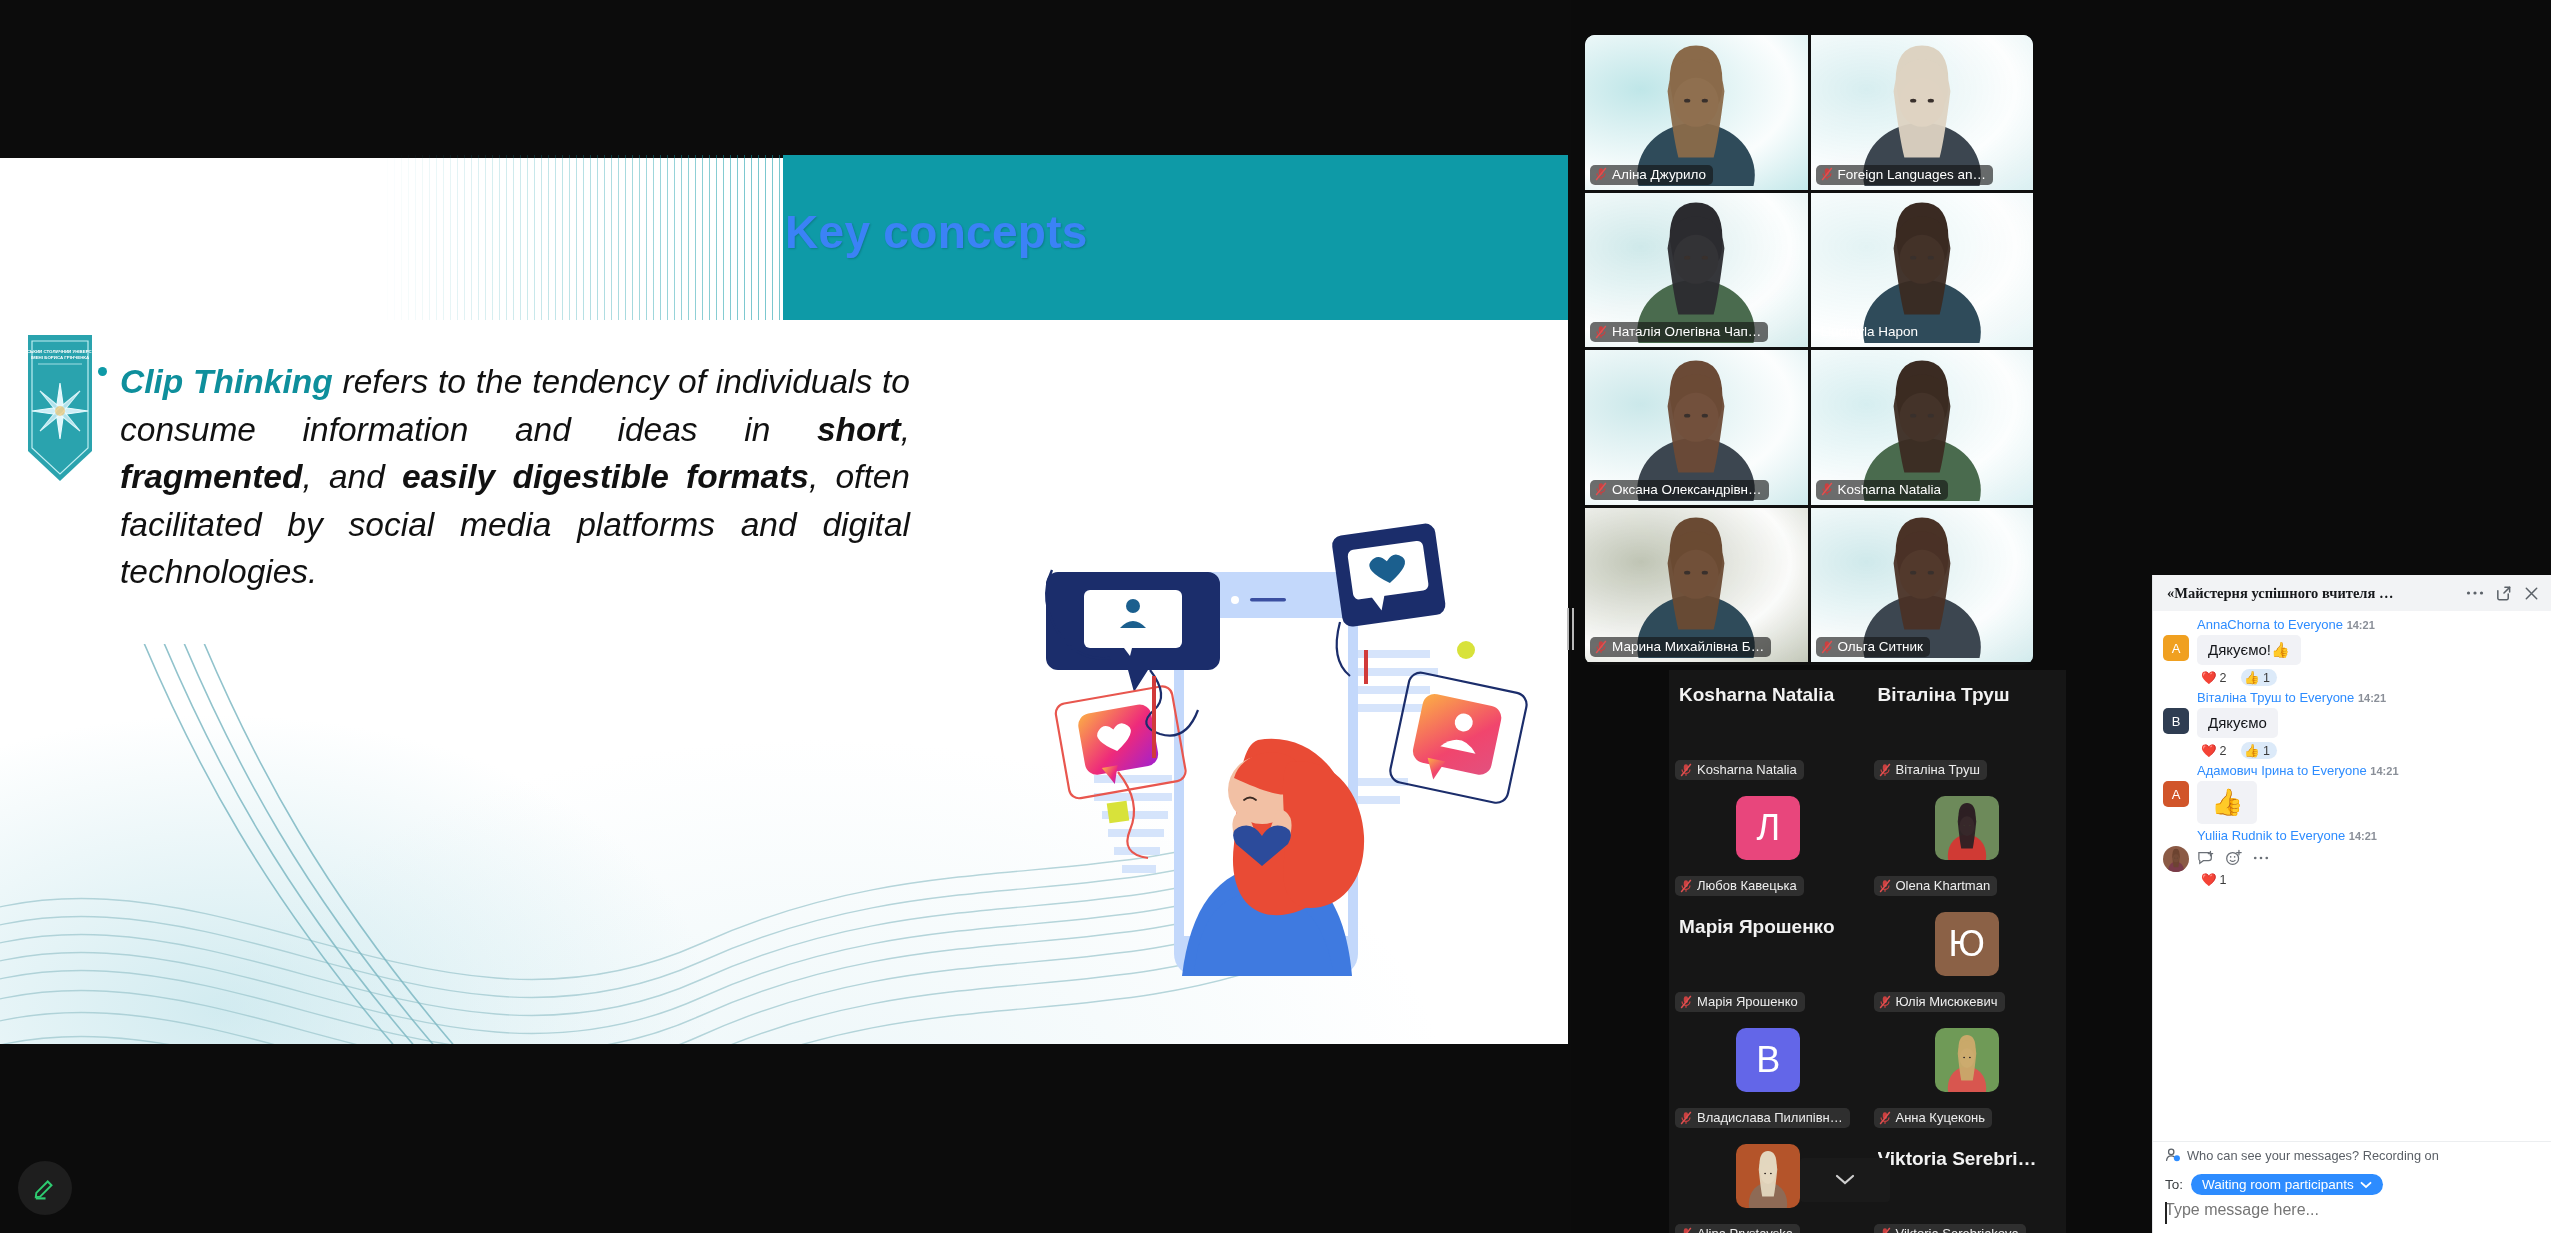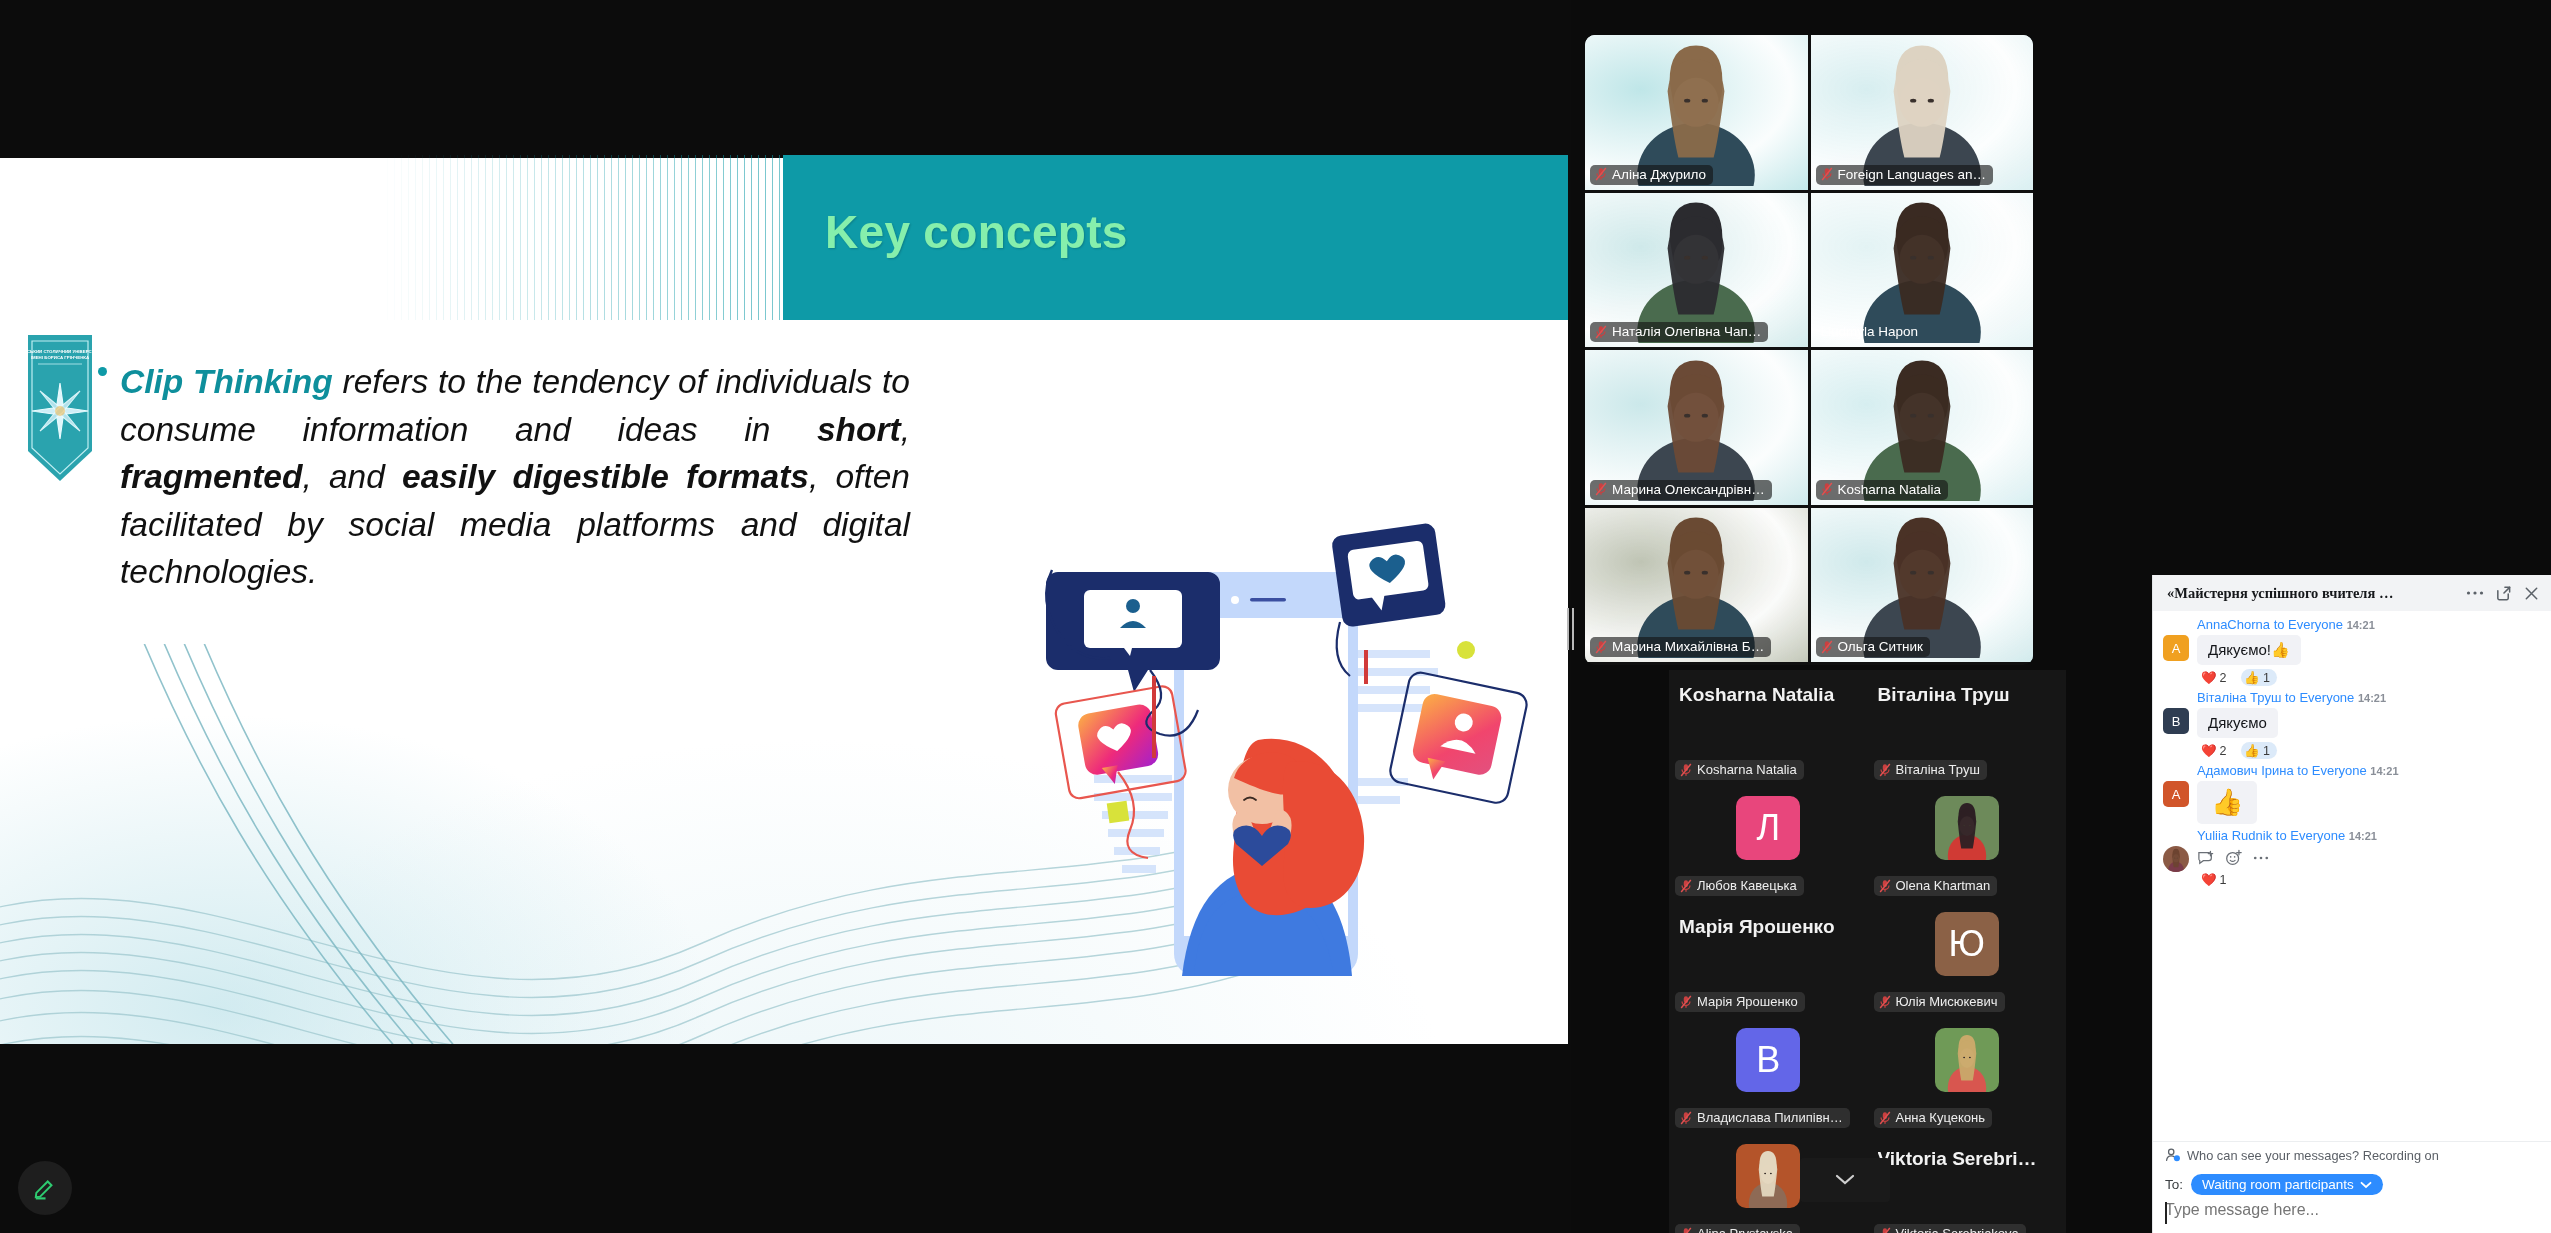--- a/index.html
+++ b/index.html
@@ -29,22 +29,22 @@
   
   .waves { position:absolute; left:-60px; bottom:-120px; width:1300px; height:520px; pointer-events:none; }
   .waves svg { width:100%; height:100%; }
 
   
   .slide-header {
     position: absolute; left: 783px; top: 155px; width: 785px; height: 165px;
     background: #0e9aa7;
   }
   .slide-header-title {
-    position: absolute; left: 825px; top: 205px; width: 700px;
-    color: #86efac; font-size: 46px; font-weight: bold; letter-spacing: .3px;
+    position: absolute; left: 785px; top: 205px; width: 700px;
+    color: #3b82f6; font-size: 46px; font-weight: bold; letter-spacing: .3px;
     font-family: "Liberation Sans", sans-serif;
     text-shadow: 1px 1px 2px rgba(0,0,0,.18);
   }
   
   .pinstripes {
     position:absolute; left:380px; top:155px; width:403px; height:165px;
     background: repeating-linear-gradient(to right,
       rgba(14,154,167,0.55) 0px, rgba(14,154,167,0.55) 1.2px,
       rgba(255,255,255,0) 1.2px, rgba(255,255,255,0) 7px);
     -webkit-mask-image: linear-gradient(to right, rgba(0,0,0,0) 0%, rgba(0,0,0,1) 92%);
@@ -508,21 +508,21 @@
     <ellipse cx="106.82" cy="72.68" rx="3.136" ry="1.8960000000000001" fill="#39302c"></ellipse>
   </svg>
      </div>
      <div class="tile-name">
        <svg class="mic-off" viewBox="0 0 14 16">
     <rect x="4.4" y="1.4" width="5" height="8" rx="2.5" fill="#c94040"></rect>
     <path d="M2.4 7.4 a4.6 4.6 0 0 0 9.2 0" fill="none" stroke="#c94040" stroke-width="1.5"></path>
     <line x1="7" y1="12" x2="7" y2="14.6" stroke="#c94040" stroke-width="1.5"></line>
     <line x1="1.4" y1="15" x2="12.6" y2="1" stroke="#e05050" stroke-width="1.7"></line>
   </svg>
-          <span>Марина Олександрівн…</span>
+          <span>Оксана Олександрівн…</span>
      </div>
       </div>
       <div class="tile">
         <div class="tile-bg" style="background:
          radial-gradient(ellipse 140% 120% at 25% 35%, #d6eef0, rgba(255,255,255,0.9) 48%, #d6eef0 78%),
          linear-gradient(135deg,#ffffff 0%, #d6eef0 100%);"></div>
      <div class="silhouette">
        <svg viewBox="0 0 196 158" width="196" height="158">
     <ellipse cx="98" cy="146.94" rx="58.8" ry="52.14" fill="#4a6b4e"></ellipse>
     <path d="M71.53999999999999,53.720000000000006 q0,-36.34 26.46,-36.34 q26.46,0 26.46,36.34

